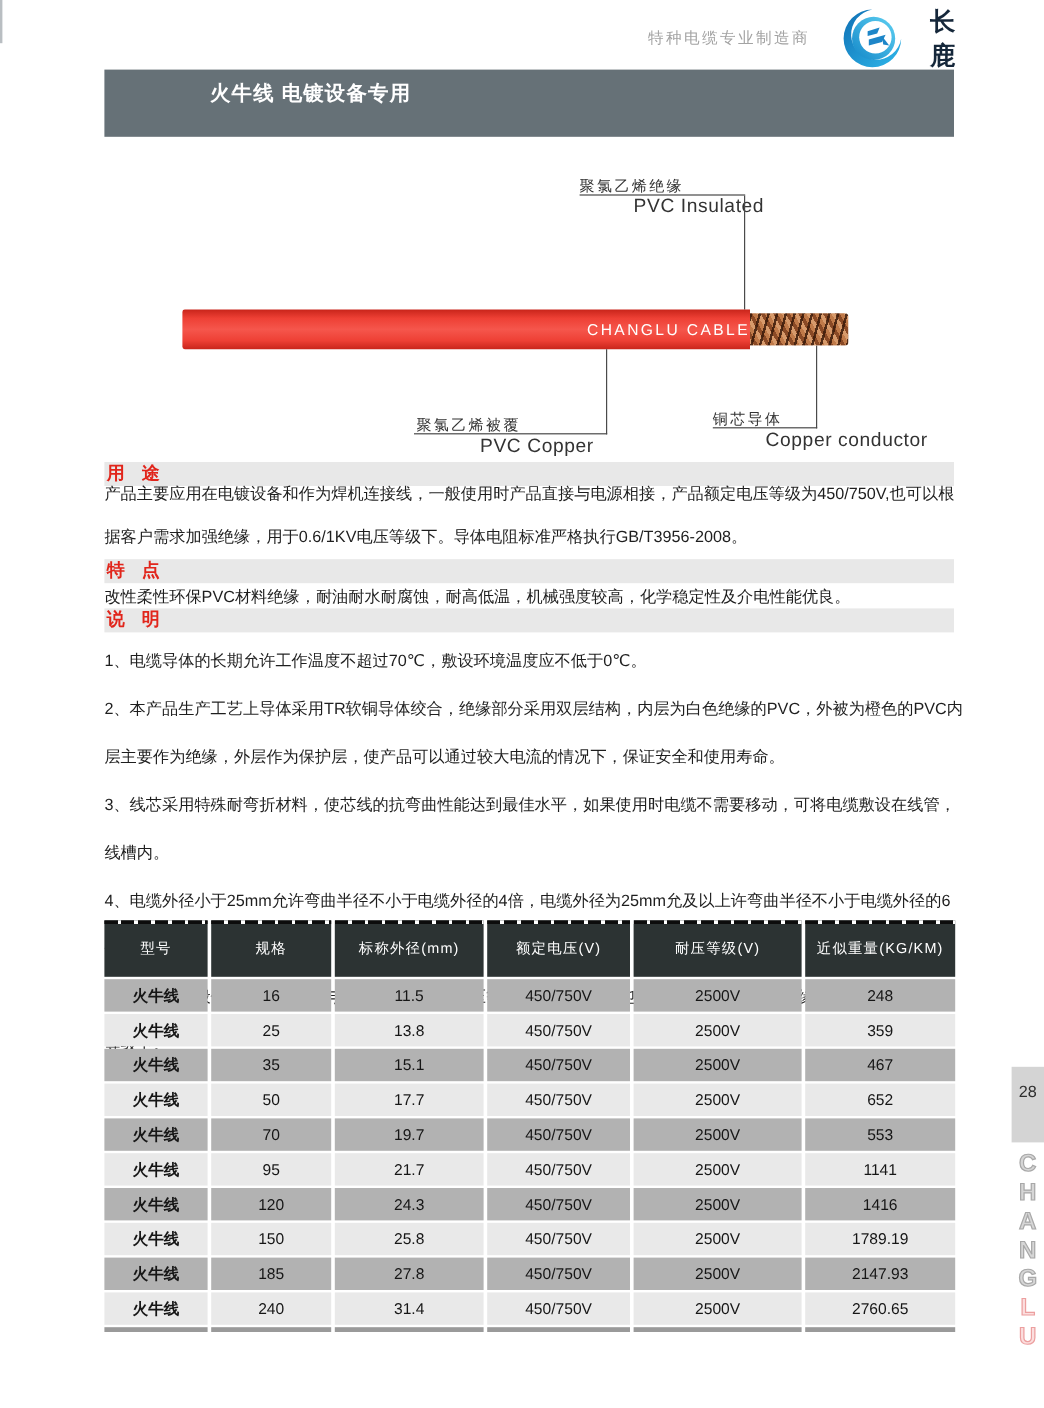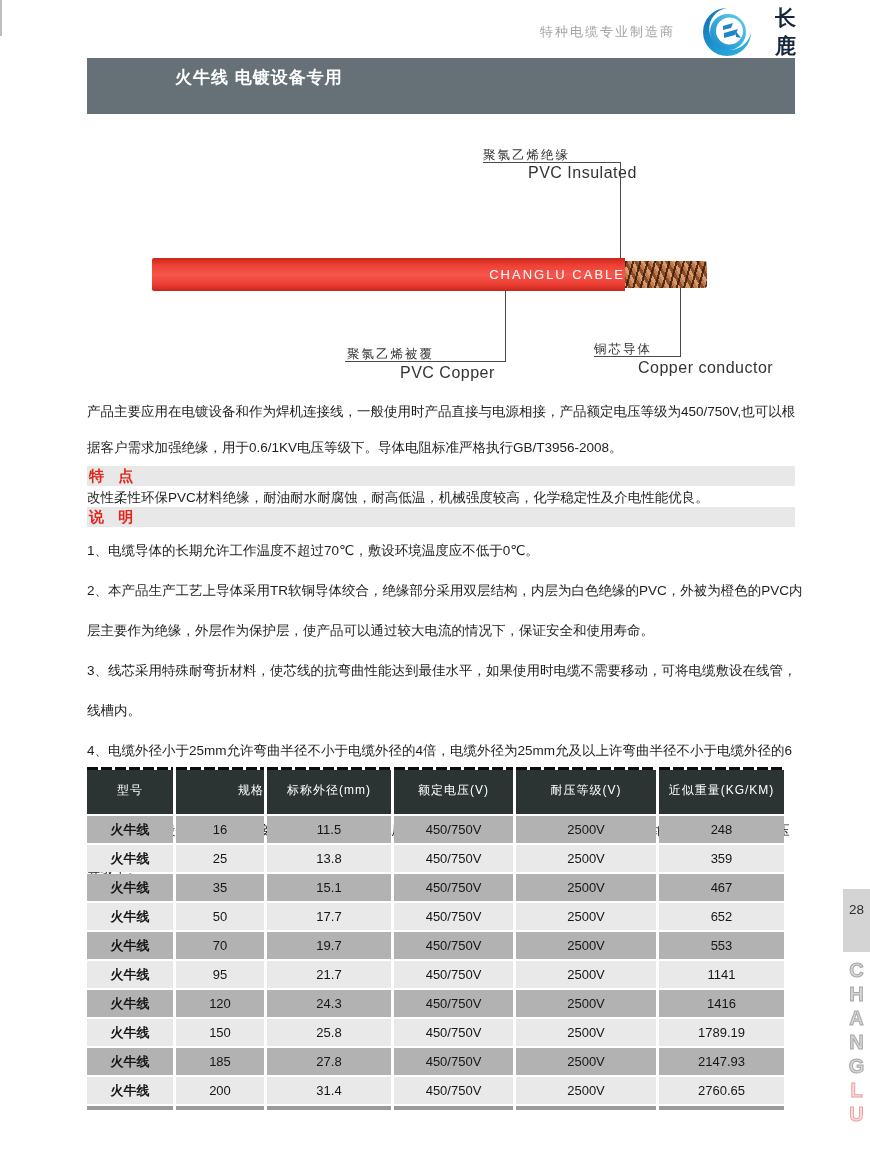--- a/index.html
+++ b/index.html
@@ -131,20 +131,23 @@
     <div class="dline" style="left:345px; top:361px; width:161px; height:1px;"></div>
     <span class="dlabel-cn" style="left:347px; top:346px;">聚氯乙烯被覆</span>
     <span class="dlabel-en" style="left:356px; top:364px;">PVC Copper</span>
 
     <div class="dline" style="left:680px; top:288px; width:1px; height:69px;"></div>
     <div class="dline" style="left:594px; top:356px; width:87px; height:1px;"></div>
     <span class="dlabel-cn" style="left:594px; top:341px;">铜芯导体</span>
     <span class="dlabel-en" style="left:594px; top:359px;">Copper conductor</span>
   </div>
 
+  <div class="section-bar bar-usage">
+    <span>用 途</span>
+  </div>
   <div class="para usage-text">产品主要应用在电镀设备和作为焊机连接线，一般使用时产品直接与电源相接，产品额定电压等级为450/750V,也可以根据客户需求加强绝缘，用于0.6/1KV电压等级下。导体电阻标准严格执行GB/T3956-2008。</div>
 
   <div class="section-bar bar-features">
     <span>特 点</span>
   </div>
   <div class="para features-text">改性柔性环保PVC材料绝缘，耐油耐水耐腐蚀，耐高低温，机械强度较高，化学稳定性及介电性能优良。</div>
 
   <div class="section-bar bar-notes">
     <span>说 明</span>
   </div>
@@ -153,21 +156,21 @@
       <div>2、本产品生产工艺上导体采用TR软铜导体绞合，绝缘部分采用双层结构，内层为白色绝缘的PVC，外被为橙色的PVC内层主要作为绝缘，外层作为保护层，使产品可以通过较大电流的情况下，保证安全和使用寿命。</div>
       <div>3、线芯采用特殊耐弯折材料，使芯线的抗弯曲性能达到最佳水平，如果使用时电缆不需要移动，可将电缆敷设在线管，线槽内。</div>
       <div>4、电缆外径小于25mm允许弯曲半径不小于电缆外径的4倍，电缆外径为25mm允及以上许弯曲半径不小于电缆外径的6倍。</div>
       <div>5、本产品一般使用时产品直接与电源相接，产品电压等级为450/750V，也可根据客户需求加强绝缘，用于0.6/1kv电压等级下。</div>
     </div>
 
   <table class="spec" id="spec-table">
     <thead>
         <tr id="spec-head">
           <th style="width: 86px;">型号</th>
-          <th style="width: 88px; text-align: right;">规格</th>
+          <th style="width: 100px;">规格</th>
           <th style="width: 124px;">标称外径(mm)</th>
           <th style="width: 119px;">额定电压(V)</th>
           <th style="width: 140px;">耐压等级(V)</th>
           <th style="width: 125px;">近似重量(KG/KM)</th>
         </tr>
       </thead>
     <tbody id="spec-body">
         <tr class="r-grey">
           <td class="model">火牛线</td>
           <td>16</td>
@@ -235,21 +238,21 @@
         <tr class="r-grey">
           <td class="model">火牛线</td>
           <td>185</td>
           <td>27.8</td>
           <td>450/750V</td>
           <td>2500V</td>
           <td>2147.93</td>
         </tr>
         <tr class="r-light">
           <td class="model">火牛线</td>
-          <td>200</td>
+          <td>240</td>
           <td>31.4</td>
           <td>450/750V</td>
           <td>2500V</td>
           <td>2760.65</td>
         </tr>
         <tr class="t-foot">
           <td></td>
           <td></td>
           <td></td>
           <td></td>

